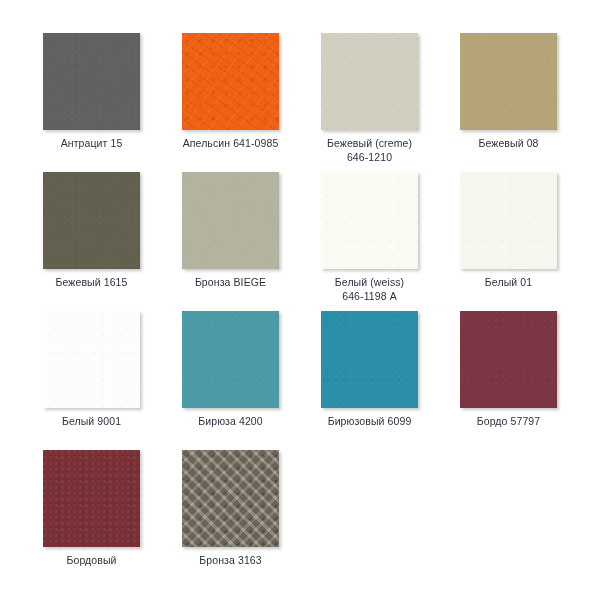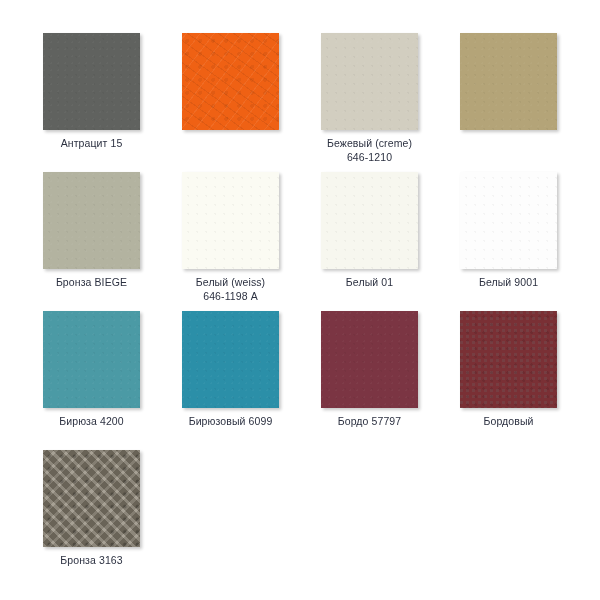--- a/index.html
+++ b/index.html
@@ -109,32 +109,40 @@
     <div class="swatch-cell">
       <div class="swatch-chip" style="background: rgb(96, 98, 95);">
         <div class="tex tex-smooth"></div>
       </div>
       <div class="swatch-label">Антрацит 15</div>
     </div>
     <div class="swatch-cell">
       <div class="swatch-chip" style="background: rgb(239, 97, 20);">
         <div class="tex tex-crackle"></div>
       </div>
+      <div class="swatch-label">Апельсин 641-0985</div>
     </div>
     <div class="swatch-cell">
       <div class="swatch-chip" style="background: rgb(210, 206, 192);">
         <div class="tex tex-smooth"></div>
       </div>
       <div class="swatch-label">Бежевый (creme)
 646-1210</div>
     </div>
     <div class="swatch-cell">
       <div class="swatch-chip" style="background: rgb(180, 164, 120);">
         <div class="tex tex-smooth"></div>
       </div>
+      <div class="swatch-label">Бежевый 08</div>
+    </div>
+    <div class="swatch-cell">
+      <div class="swatch-chip" style="background: rgb(99, 96, 79);">
+        <div class="tex tex-smooth"></div>
+      </div>
+      <div class="swatch-label">Бежевый 1615</div>
     </div>
     <div class="swatch-cell">
       <div class="swatch-chip" style="background: rgb(179, 179, 160);">
         <div class="tex tex-smooth"></div>
       </div>
       <div class="swatch-label">Бронза BIEGE</div>
     </div>
     <div class="swatch-cell">
       <div class="swatch-chip" style="background: rgb(251, 251, 243);">
         <div class="tex tex-smooth"></div>

